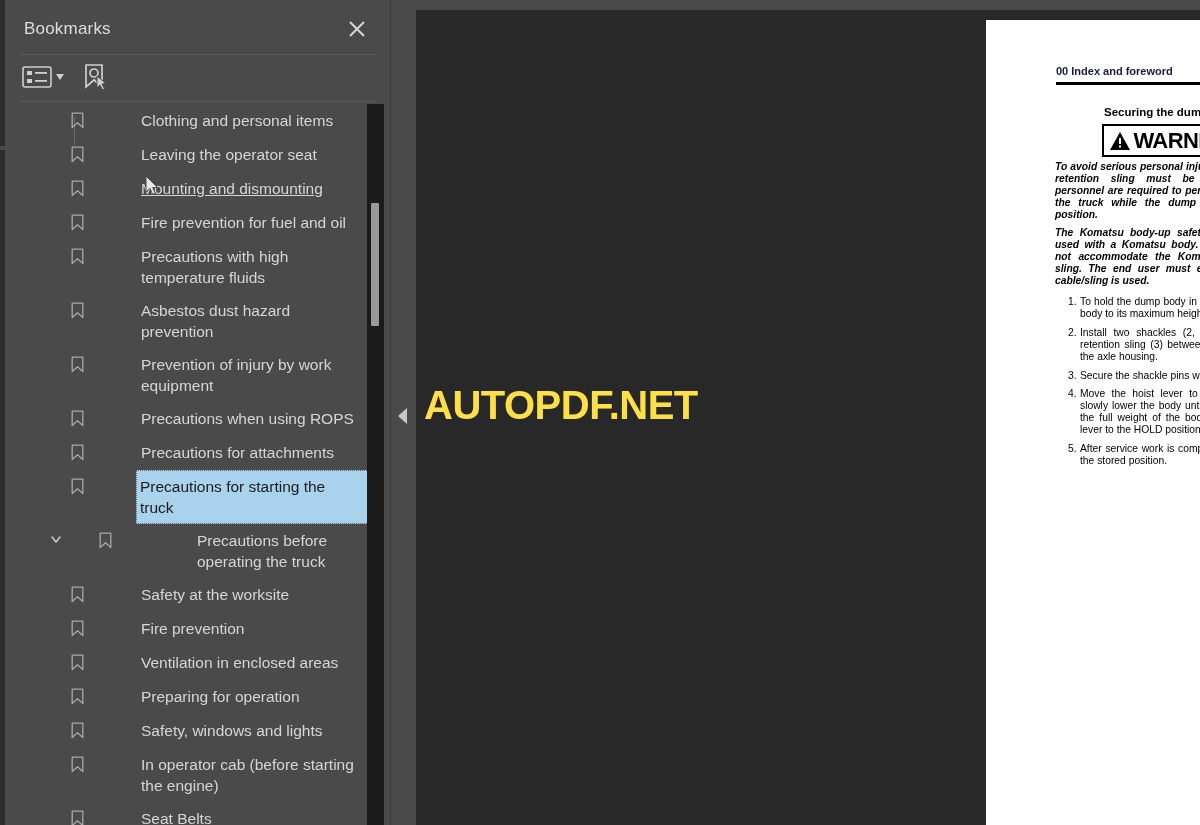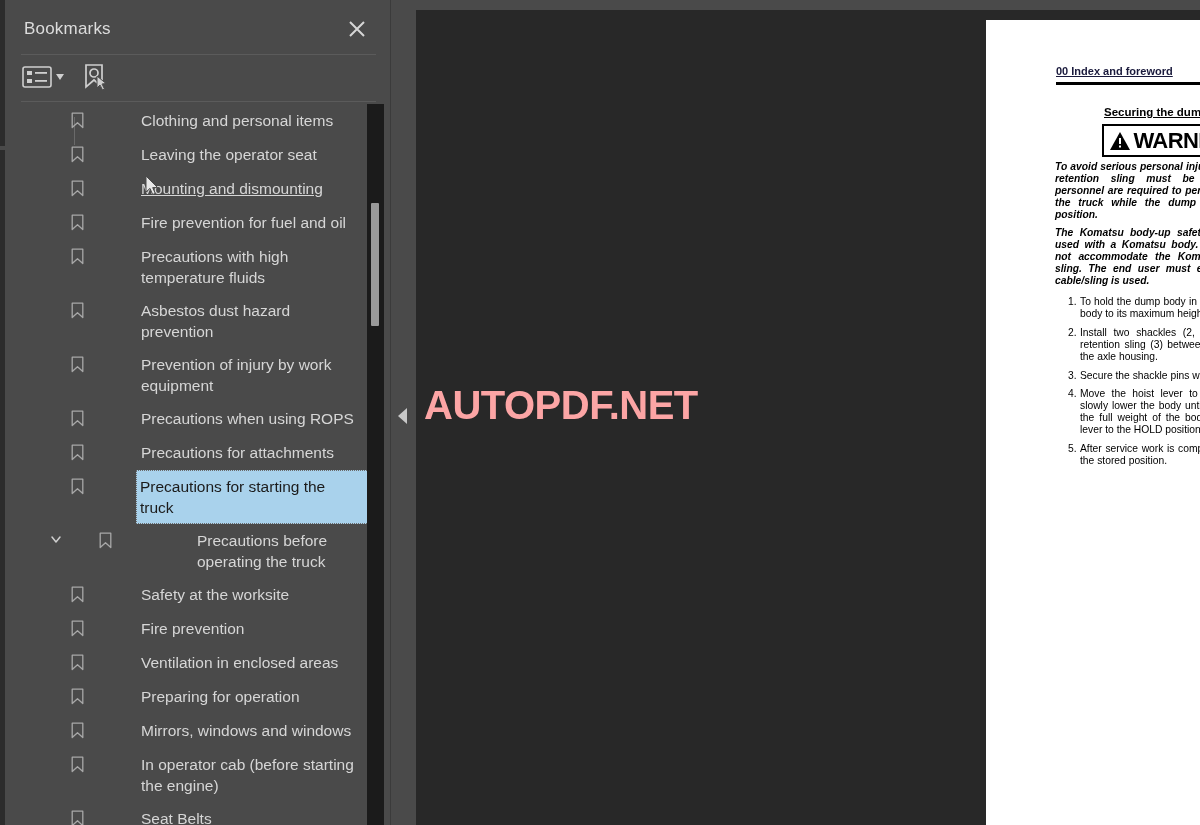--- a/index.html
+++ b/index.html
@@ -149,21 +149,21 @@
     position: absolute; left: 416px; top: 0; width: 784px; height: 10px;
     background: #4a4a4a;
   }
   #page {
     position: absolute; left: 570px; top: 10px;
     width: 630px; height: 815px;
     background: #ffffff;
   }
 
   
-  .doc { position: absolute; color: #000; text-decoration: underline; }
+  .doc { position: absolute; color: #000; }
   #doc-head-left {
     left: 70px; top: 45px;
     font-size: 11px; font-weight: bold; color: #1a1a3c;
   }
   #doc-head-rule {
     position: absolute; left: 70px; top: 62px; width: 530px; height: 2.5px;
     background: #000;
   }
   #doc-subhead {
     left: 70px; top: 86px;
@@ -205,21 +205,21 @@
     line-height: 11.9px;
     margin-bottom: 7px;
   }
   .step .num { width: 12px; min-width: 12px; }
   .step .txt { text-align: justify; flex: 1; }
 
   
   #watermark {
     position: absolute; left: 424px; top: 383px;
     font-size: 40px; font-weight: bold;
-    color: #fca5a5;
+    color: #fde047;
     letter-spacing: -0.5px;
     white-space: nowrap;
     pointer-events: none;
   }
 
   
   #mouse-cursor {
     position: absolute; left: 145px; top: 175px;
     pointer-events: none;
   }
@@ -390,21 +390,21 @@
             </svg>
           </span>
           <span class="bm-label">Preparing for operation</span>
         </div>
         <div class="bm-row depth1">
           <span class="bm-icon">
             <svg width="13" height="17" viewBox="0 0 13 17">
               <path d="M1.2 1.2 L11.8 1.2 L11.8 15.6 L6.5 10.7 L1.2 15.6 Z" fill="none" stroke="#a8a8a8" stroke-width="1.3" stroke-linejoin="round"></path>
             </svg>
           </span>
-          <span class="bm-label">Mirrors, windows and windows</span>
+          <span class="bm-label">Safety, windows and lights</span>
         </div>
         <div class="bm-row depth1">
           <span class="bm-icon">
             <svg width="13" height="17" viewBox="0 0 13 17">
               <path d="M1.2 1.2 L11.8 1.2 L11.8 15.6 L6.5 10.7 L1.2 15.6 Z" fill="none" stroke="#a8a8a8" stroke-width="1.3" stroke-linejoin="round"></path>
             </svg>
           </span>
           <span class="bm-label">In operator cab (before starting the engine)</span>
         </div>
         <div class="bm-row depth1">

